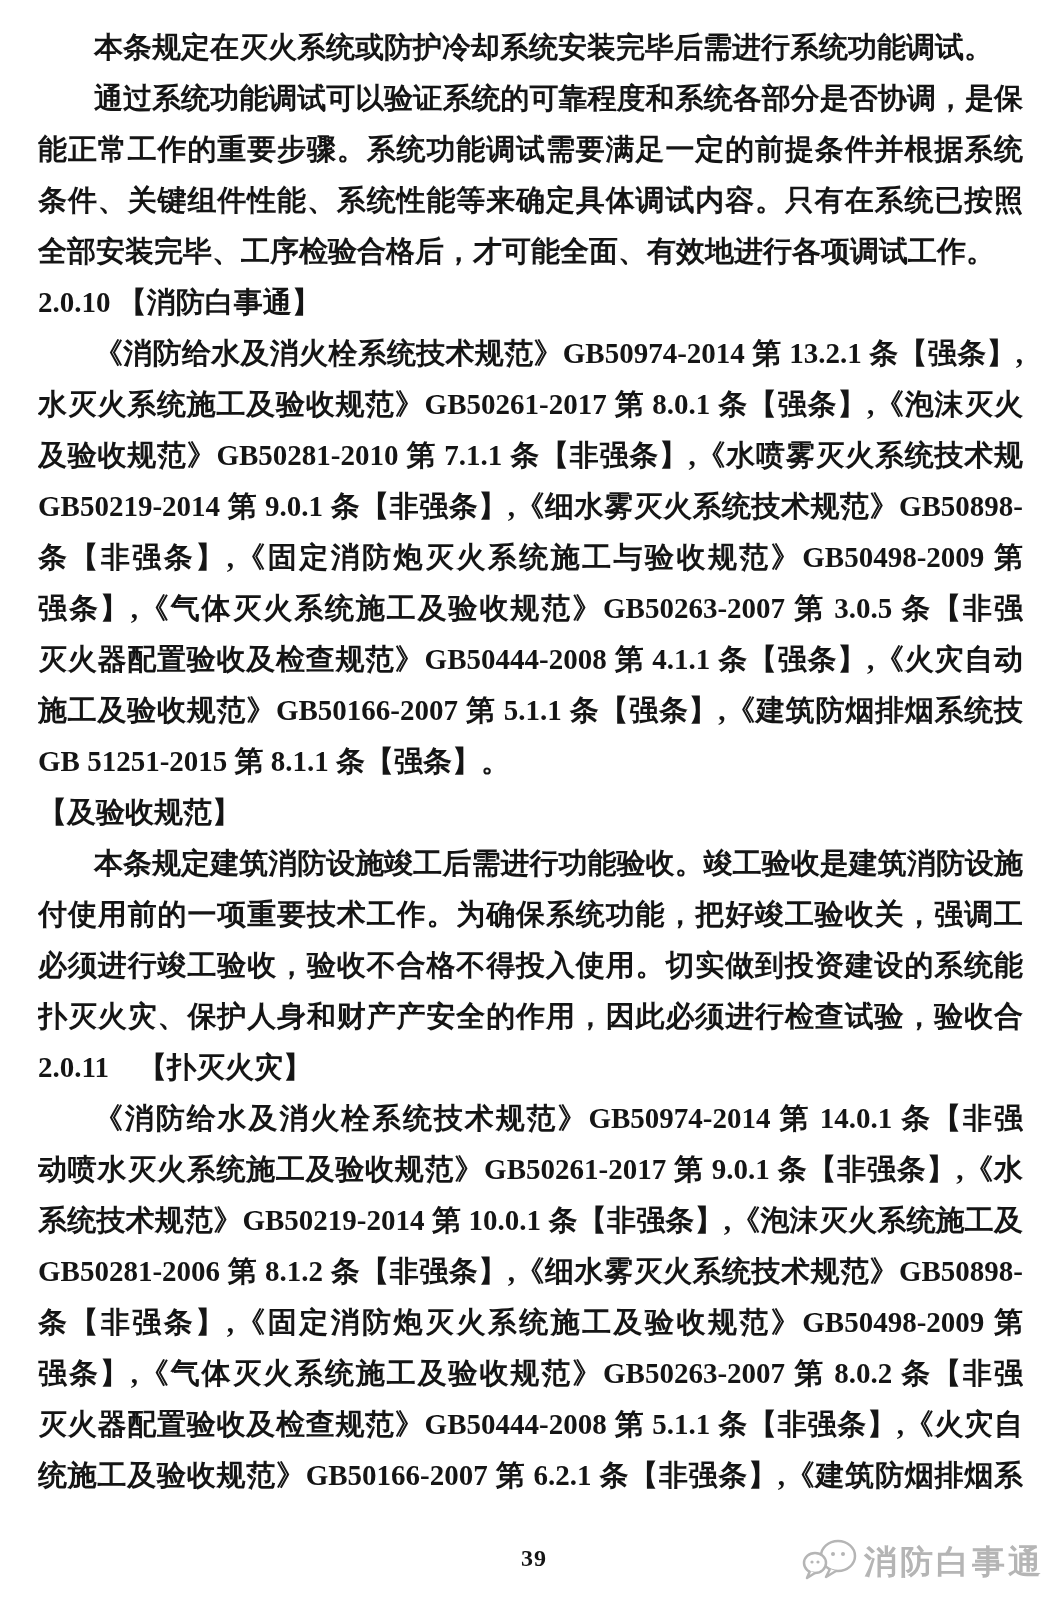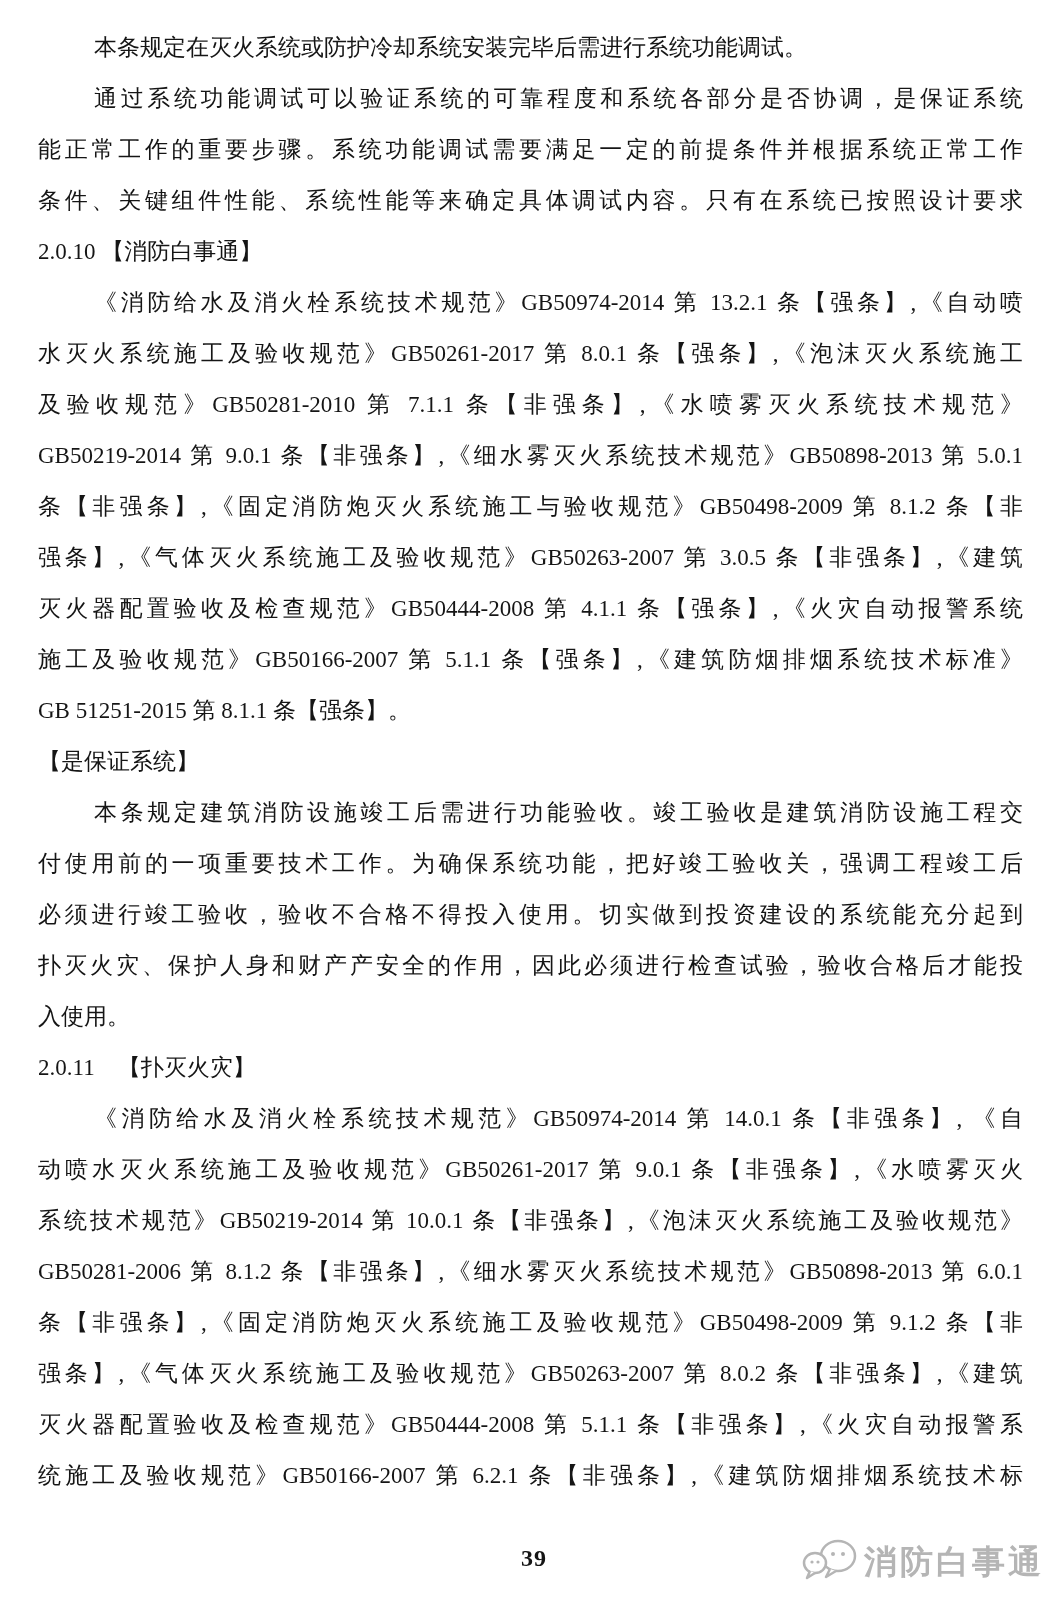--- a/index.html
+++ b/index.html
@@ -14,24 +14,24 @@
     background: #ffffff;
     overflow: hidden;
   }
   .content {
     position: absolute;
     left: 38px; right: 35px; top: 22px;
     z-index: 1;
     color: #151515;
   }
   .line {
-    font-size: 23px;
+    font-size: 29px;
     line-height: 51px;
     height: 51px;
-    font-weight: 400;
+    font-weight: 700;
     white-space: pre-wrap;
     overflow: hidden;
   }
   .line.indent { text-indent: 56px; }
   .line.fill {
     text-align: justify;
     text-align-last: justify;
   }
   .footer {
     position: absolute;
@@ -85,36 +85,36 @@
       </svg>
     </span>
     <span class="wm-text">消防白事通</span>
   </div>
 
   <div class="content">
       <div class="line indent">本条规定在灭火系统或防护冷却系统安装完毕后需进行系统功能调试。</div>
       <div class="line indent fill">通过系统功能调试可以验证系统的可靠程度和系统各部分是否协调，是保证系统</div>
       <div class="line fill">能正常工作的重要步骤。系统功能调试需要满足一定的前提条件并根据系统正常工作</div>
       <div class="line fill">条件、关键组件性能、系统性能等来确定具体调试内容。只有在系统已按照设计要求</div>
+      <div class="line">全部安装完毕、工序检验合格后，才可能全面、有效地进行各项调试工作。</div>
       <div class="line">2.0.10 【消防白事通】</div>
       <div class="line indent fill">《消防给水及消火栓系统技术规范》GB50974-2014 第 13.2.1 条【强条】,《自动喷</div>
       <div class="line fill">水灭火系统施工及验收规范》GB50261-2017 第 8.0.1 条【强条】,《泡沫灭火系统施工</div>
       <div class="line fill">及验收规范》GB50281-2010 第 7.1.1 条【非强条】,《水喷雾灭火系统技术规范》</div>
       <div class="line fill">GB50219-2014 第 9.0.1 条【非强条】,《细水雾灭火系统技术规范》GB50898-2013 第 5.0.1</div>
       <div class="line fill">条【非强条】,《固定消防炮灭火系统施工与验收规范》GB50498-2009 第 8.1.2 条【非</div>
       <div class="line fill">强条】,《气体灭火系统施工及验收规范》GB50263-2007 第 3.0.5 条【非强条】,《建筑</div>
       <div class="line fill">灭火器配置验收及检查规范》GB50444-2008 第 4.1.1 条【强条】,《火灾自动报警系统</div>
       <div class="line fill">施工及验收规范》GB50166-2007 第 5.1.1 条【强条】,《建筑防烟排烟系统技术标准》</div>
       <div class="line">GB 51251-2015 第 8.1.1 条【强条】。</div>
-      <div class="line">【是保证系统】</div>
+      <div class="line">【及验收规范】</div>
       <div class="line indent fill">本条规定建筑消防设施竣工后需进行功能验收。竣工验收是建筑消防设施工程交</div>
       <div class="line fill">付使用前的一项重要技术工作。为确保系统功能，把好竣工验收关，强调工程竣工后</div>
       <div class="line fill">必须进行竣工验收，验收不合格不得投入使用。切实做到投资建设的系统能充分起到</div>
       <div class="line fill">扑灭火灾、保护人身和财产产安全的作用，因此必须进行检查试验，验收合格后才能投</div>
-      <div class="line">入使用。</div>
       <div class="line">2.0.11　【扑灭火灾】</div>
       <div class="line indent fill">《消防给水及消火栓系统技术规范》GB50974-2014 第 14.0.1 条【非强条】, 《自</div>
       <div class="line fill">动喷水灭火系统施工及验收规范》GB50261-2017 第 9.0.1 条【非强条】,《水喷雾灭火</div>
       <div class="line fill">系统技术规范》GB50219-2014 第 10.0.1 条【非强条】,《泡沫灭火系统施工及验收规范》</div>
       <div class="line fill">GB50281-2006 第 8.1.2 条【非强条】,《细水雾灭火系统技术规范》GB50898-2013 第 6.0.1</div>
       <div class="line fill">条【非强条】,《固定消防炮灭火系统施工及验收规范》GB50498-2009 第 9.1.2 条【非</div>
       <div class="line fill">强条】,《气体灭火系统施工及验收规范》GB50263-2007 第 8.0.2 条【非强条】,《建筑</div>
       <div class="line fill">灭火器配置验收及检查规范》GB50444-2008 第 5.1.1 条【非强条】,《火灾自动报警系</div>
       <div class="line fill">统施工及验收规范》GB50166-2007 第 6.2.1 条【非强条】,《建筑防烟排烟系统技术标</div>
     </div>

